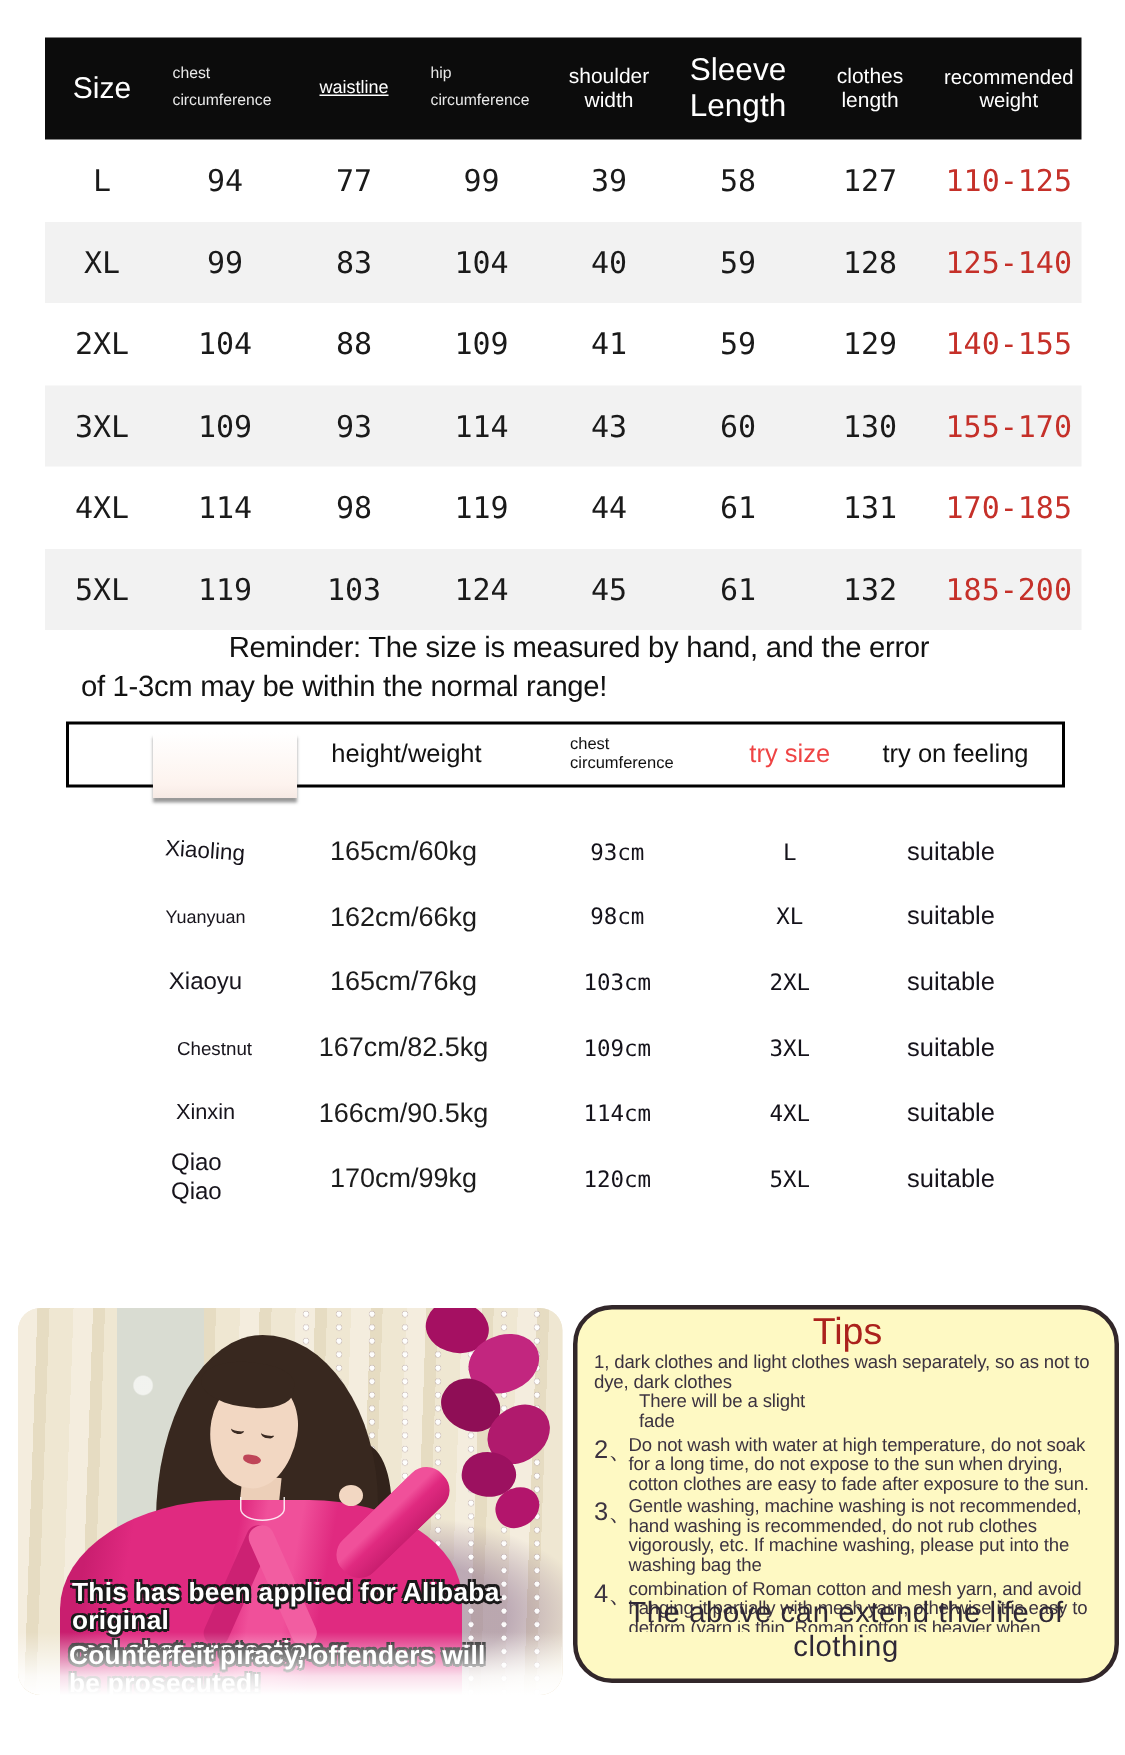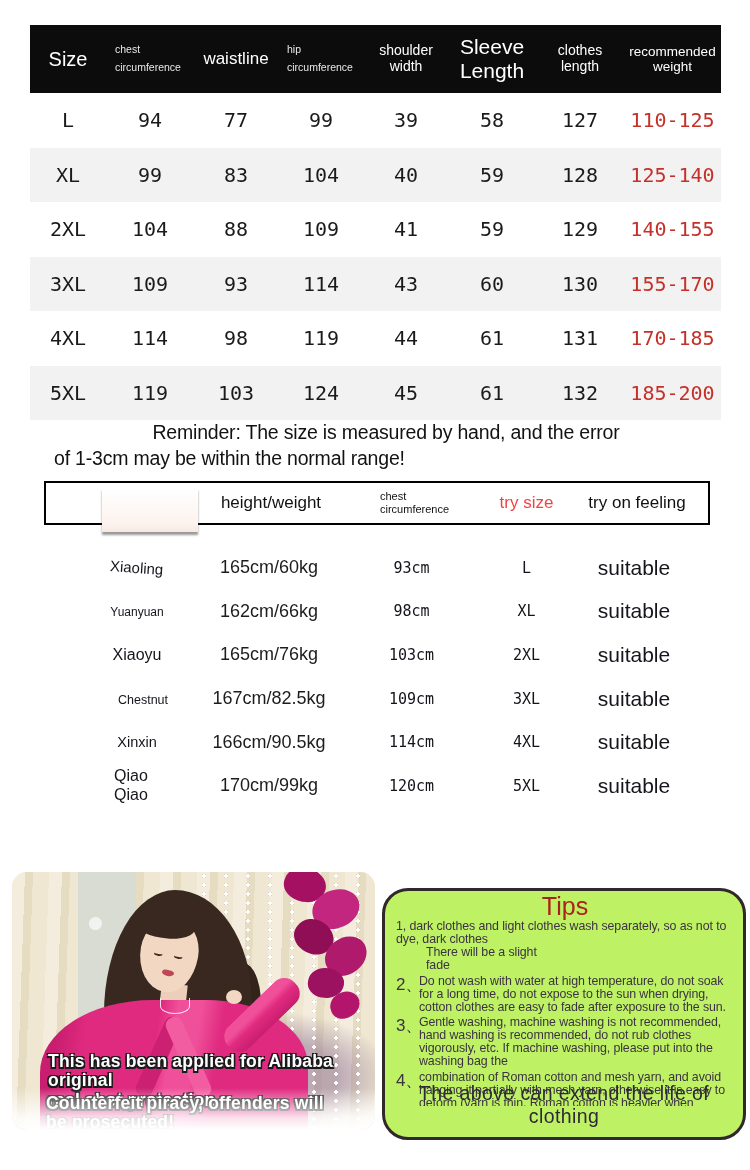--- a/index.html
+++ b/index.html
@@ -11,21 +11,21 @@
   .size-table{position:absolute;left:30px;top:25px;width:691px;}
   .st-head{
     display:grid;grid-template-columns:76px 88px 84px 86px 84px 88px 88px 97px;
     background:#0c0c0c;color:#fff;height:68px;align-items:center;text-align:center;
   }
   .st-head .cell{line-height:1.12;}
   .h-size{font-size:20px;}
   .h-small{font-size:10.5px;color:#e9e9e9;}
   .h-small .l1{display:block;margin-bottom:6px;text-align:left;padding-left:9px;}
   .h-small .l2{display:block;width:66px;word-break:break-all;text-align:left;margin-left:9px;line-height:1.1;}
-  .h-waist{font-size:17px;}
+  .h-waist{font-size:12px;text-decoration:underline;}
   .h-mid{font-size:14px;padding:0 10px;}
   .h-sleeve{font-size:21px;padding:0 6px;}
   .h-weight{font-size:13.5px;padding:0 4px;}
   .st-row{
     display:grid;grid-template-columns:76px 88px 84px 86px 84px 88px 88px 97px;
     height:54.5px;align-items:center;text-align:center;
     font-family:"DejaVu Sans Mono", monospace;font-size:20px;color:#1a1a1a;
   }
   .st-row.alt{background:#f2f2f2;}
   .st-row .wt{color:#c53029;}
@@ -50,21 +50,21 @@
   .th-feel{font-size:17px;text-align:center;padding-right:24px;color:#111;}
   .try-rows{position:absolute;left:44px;top:546px;width:666px;}
   .try-row{
     display:grid;grid-template-columns:150px 150px 135px 105px 126px;
     height:43.6px;align-items:center;
   }
   .tr-name{text-align:center;padding-left:36px;color:#17141c;}
   .tr-hw{text-align:center;font-size:18px;color:#1c1c1c;}
   .tr-chest{text-align:center;font-family:"DejaVu Sans Mono", monospace;font-size:15px;color:#14121a;}
   .tr-size{text-align:center;font-family:"DejaVu Sans Mono", monospace;font-size:15px;padding-right:10px;color:#14121a;}
-  .tr-feel{text-align:center;font-size:21px;padding-right:26px;color:#17141c;}
+  .tr-feel{text-align:center;font-size:17px;padding-right:26px;color:#17141c;}
   .n-xiaoling{font-size:15px;display:inline-block;transform:rotate(4deg);}
   .n-yuanyuan{font-size:12px;margin-top:40px;}
   .n-xiaoyu{font-size:16px;text-align:right;}
   .n-chestnut{font-size:12.5px;margin-left:12px;}
   .n-xinxin{font-size:14.5px;}
   .n-qiao{font-size:16px;display:inline-block;width:46px;line-height:1.15;text-align:left;}
   
   .photo{
     position:absolute;left:12px;top:872px;width:363px;height:258px;
     border-radius:15px;overflow:hidden;background:#efe7d6;
@@ -116,22 +116,22 @@
     background-image:linear-gradient(180deg,#f0509a 0 30%,#e02a80 55%,#c91e6f 100%);}
   .hand{position:absolute;left:214px;top:118px;width:16px;height:14px;background:#f2d7c2;border-radius:50%;}
   .photo-fade{position:absolute;left:0;bottom:0;width:100%;height:42px;
     background:linear-gradient(180deg,rgba(255,255,255,0) 0,rgba(255,255,255,.85) 70%,#fff 100%);}
   .overlay{position:absolute;font-weight:bold;font-size:17.5px;line-height:1.1;color:#fff;letter-spacing:.2px;
     text-shadow:-1.5px -1.5px 0 #1a1a1a,1.5px -1.5px 0 #1a1a1a,-1.5px 1.5px 0 #1a1a1a,1.5px 1.5px 0 #1a1a1a,0 2px 0 #1a1a1a;}
   .overlay1{left:36px;top:180px;width:300px;}
   .overlay2{left:34px;top:222px;width:300px;}
   
   .tips{
-    position:absolute;left:382px;top:888px;width:364px;height:252px;box-sizing:border-box;
-    background:#bef264;border:3px solid #32272a;border-radius:26px;
+    position:absolute;left:382px;top:870px;width:364px;height:252px;box-sizing:border-box;
+    background:#fef9c3;border:3px solid #32272a;border-radius:26px;
     padding:2px 9px 0 11px;color:#3c3340;
   }
   .tips-title{font-size:25px;color:#ab211c;text-align:center;line-height:1.05;margin:0 0 1px 0;}
   .tips-body{font-size:12.4px;line-height:1.04;max-height:186px;overflow:hidden;letter-spacing:-0.1px;}
   .tips-item1{margin:0;}
   .tips-sub{margin:0;padding-left:30px;}
   .tips-li{display:grid;grid-template-columns:23px 1fr;margin-top:3px;}
   .tips-li .mk{font-size:17px;line-height:1;padding-top:1px;}
   .tips-footer{position:absolute;left:0;right:0;bottom:9px;text-align:center;
     font-size:19.5px;color:#2f2836;letter-spacing:.4px;}

